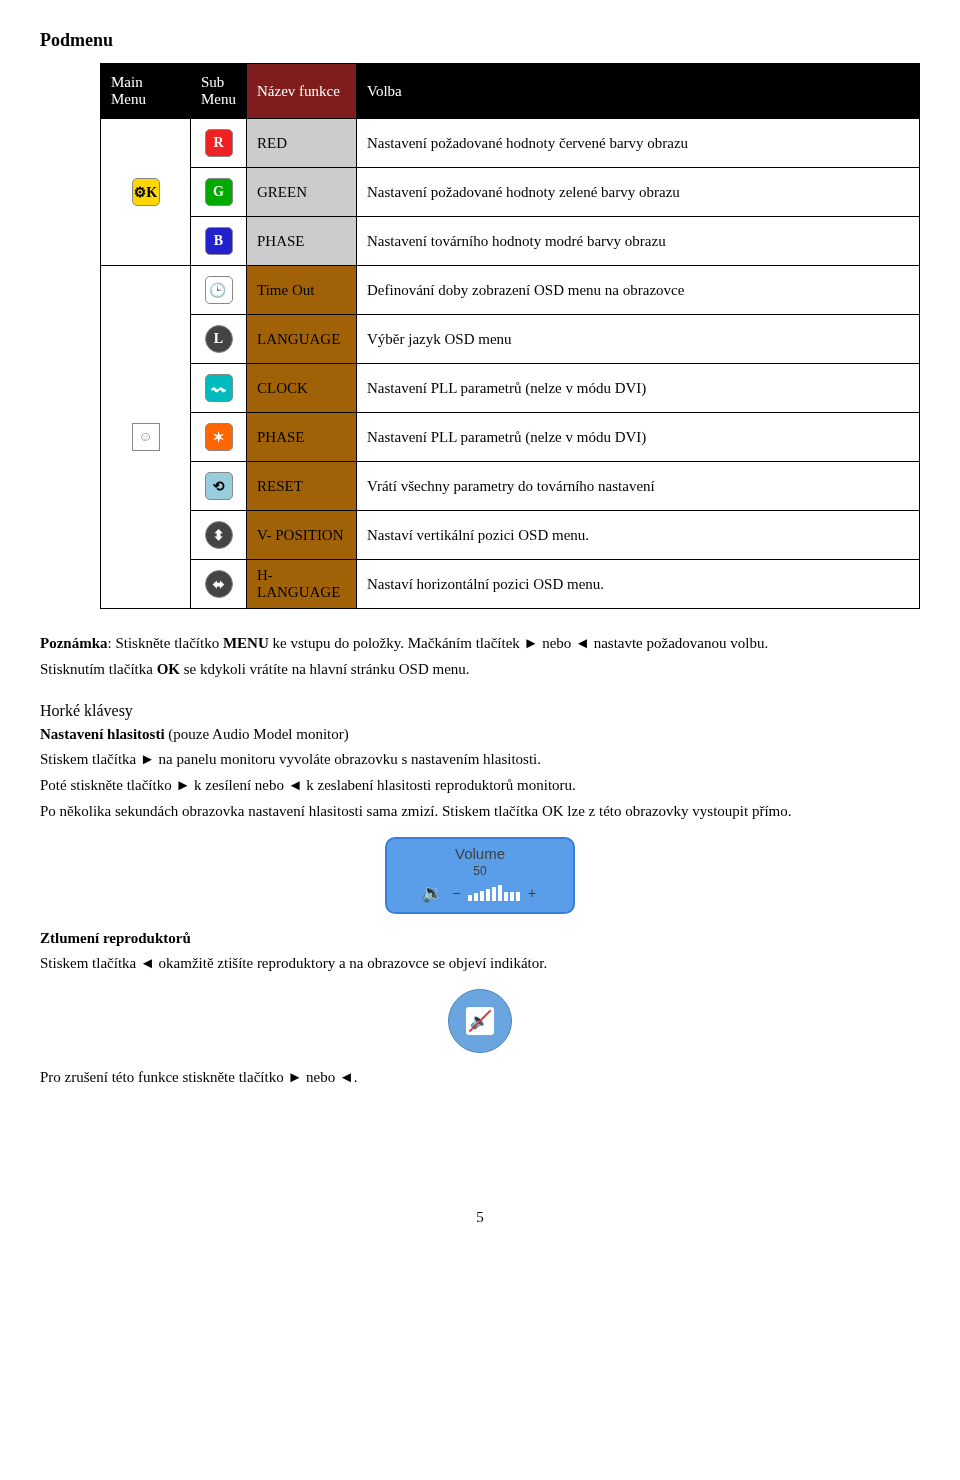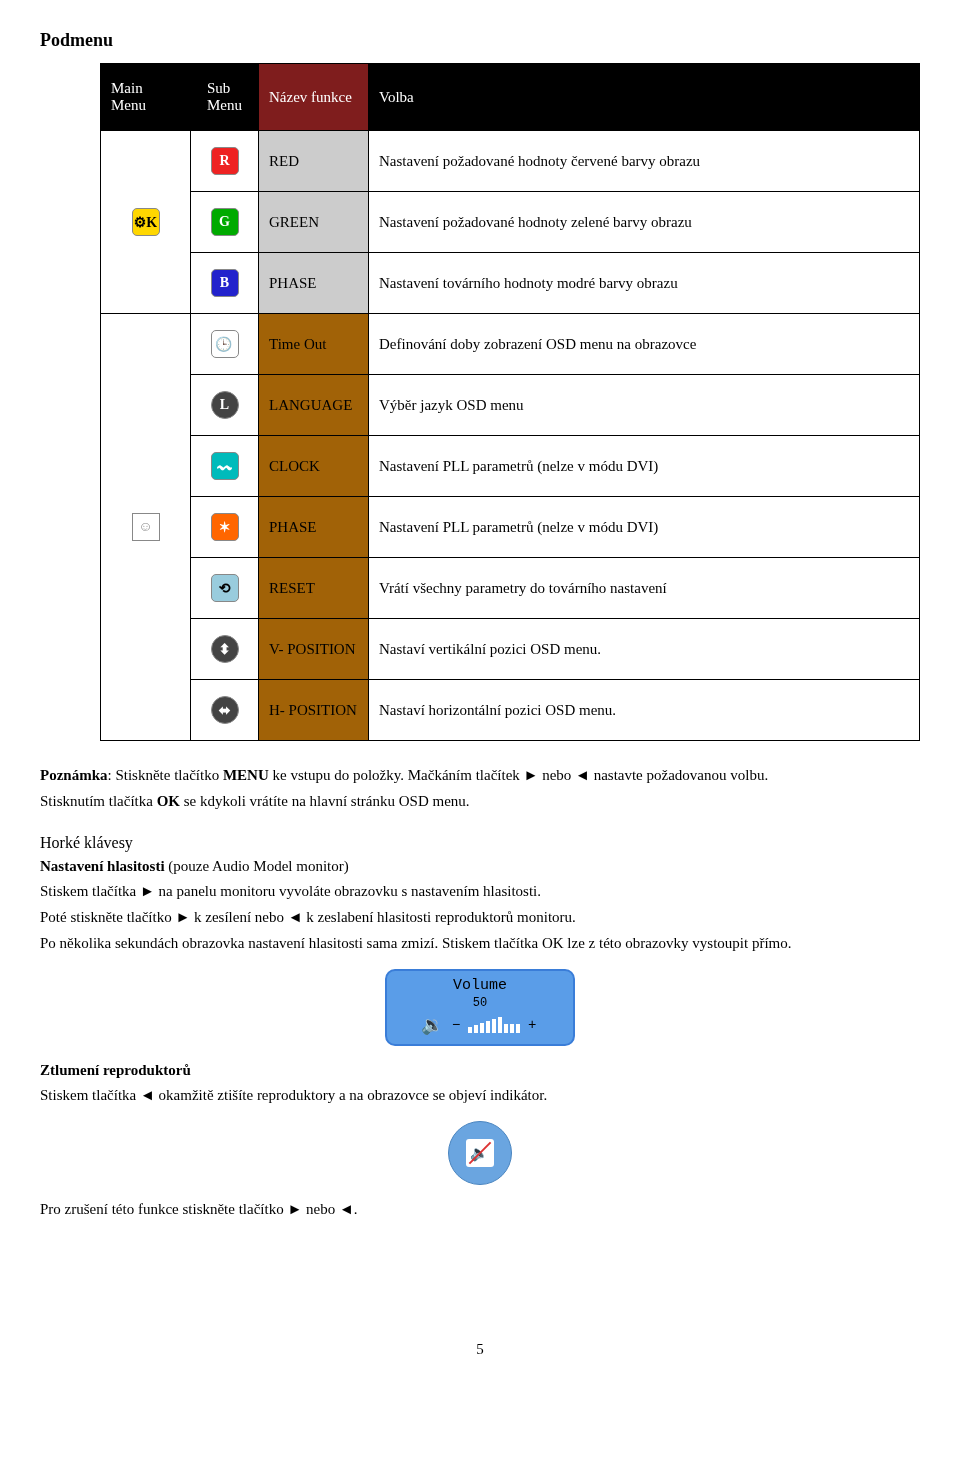--- a/index.html
+++ b/index.html
@@ -28,21 +28,21 @@
       font-size: 15px;
       vertical-align: middle;
     }
     table.menu-table th {
       background: #000;
       color: #fff;
       font-weight: normal;
       text-align: left;
     }
     .col-main { width: 90px; text-align: center; }
-    .col-icon { width: 46px; text-align: center; padding: 16px !important; }
+    .col-icon { width: 46px; text-align: center; padding: 10px !important; }
     .col-func { width: 110px; background: #ccc; text-align: left; }
     .col-func-white { background: #a16207; }
     .col-desc { text-align: left; }
 
     .icon-box {
       display: inline-flex;
       align-items: center;
       justify-content: center;
       width: 28px; height: 28px;
       border-radius: 5px;
@@ -61,24 +61,24 @@
     .icon-light  { background: #9cd; color: #000; }
     .icon-dark   { background: #444; color: #fff; border-radius: 50%; }
     .icon-head   { background: #fff; color: #888; border-radius: 0; }
 
     .volume-widget {
       width: 190px;
       margin: 14px auto;
       background: #5a9de8;
       border: 2px solid #3a7dd8;
       border-radius: 10px;
-      color: #000000;
+      color: #404040;
       padding: 6px 8px 8px 8px;
       text-align: center;
-      font-family: Liberation Mono, monospace;
+      font-family: Liberation Sans, sans-serif;
       font-size: 13px;
     }
     .volume-title { font-size: 15px; margin-bottom: 2px; }
     .volume-val { font-size: 12px; margin-bottom: 4px; }
     .volume-row { display: flex; align-items: center; gap: 6px; justify-content: center; }
     .vol-speaker { font-size: 18px; }
     .vol-bars { display: flex; gap: 2px; align-items: flex-end; }
     .vol-bar { width: 4px; background: #fff; }
     .vol-bars .b1{height:6px}.vol-bars .b2{height:8px}.vol-bars .b3{height:10px}
     .vol-bars .b4{height:12px}.vol-bars .b5{height:14px}.vol-bars .b6{height:16px}
@@ -169,21 +169,21 @@
       <td class="col-func col-func-white">RESET</td>
       <td class="col-desc">Vrátí všechny parametry do továrního nastavení</td>
     </tr>
     <tr>
       <td class="col-icon"><span class="icon-box icon-dark">⬍</span></td>
       <td class="col-func col-func-white">V- POSITION</td>
       <td class="col-desc">Nastaví vertikální pozici OSD menu.</td>
     </tr>
     <tr>
       <td class="col-icon"><span class="icon-box icon-dark">⬌</span></td>
-      <td class="col-func col-func-white">H- POSITION</td>
+      <td class="col-func col-func-white">H- LANGUAGE</td>
       <td class="col-desc">Nastaví horizontální pozici OSD menu.</td>
     </tr>
   </tbody>
 </table>
 
 <p>
   <span class="bold">Poznámka</span><span>: Stiskněte tlačítko </span><span class="bold">MENU</span><span> ke vstupu do položky. Mačkáním tlačítek ► nebo ◄ nastavte požadovanou volbu.</span>
 </p>
 <p>
   <span>Stisknutím tlačítka </span><span class="bold">OK</span><span> se kdykoli vrátíte na hlavní stránku OSD menu.</span>

